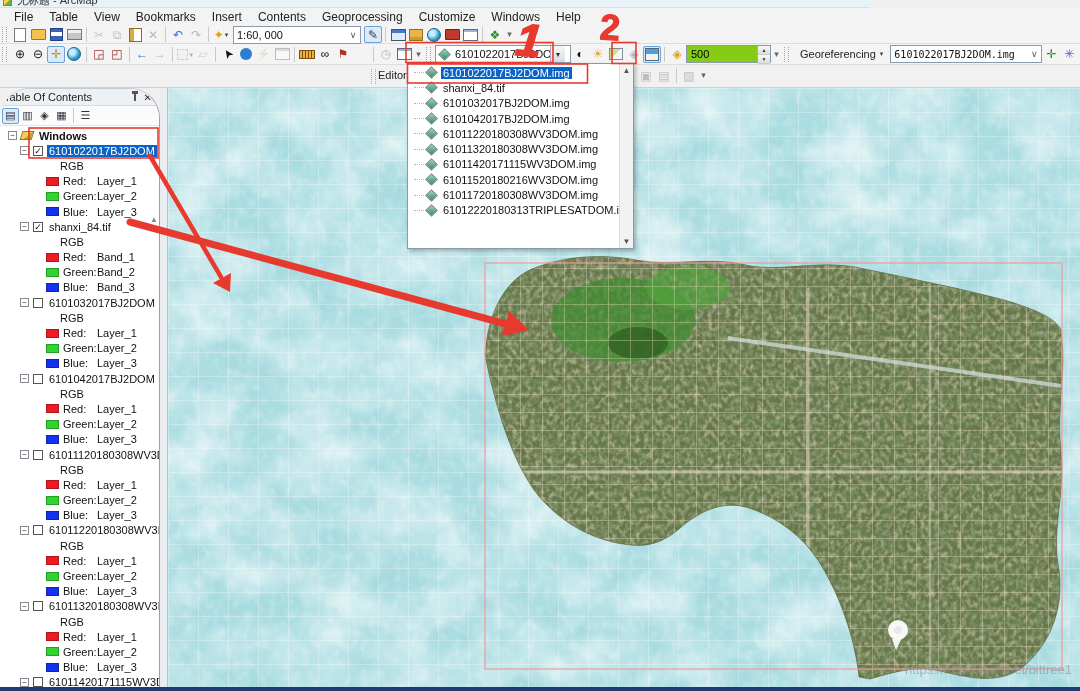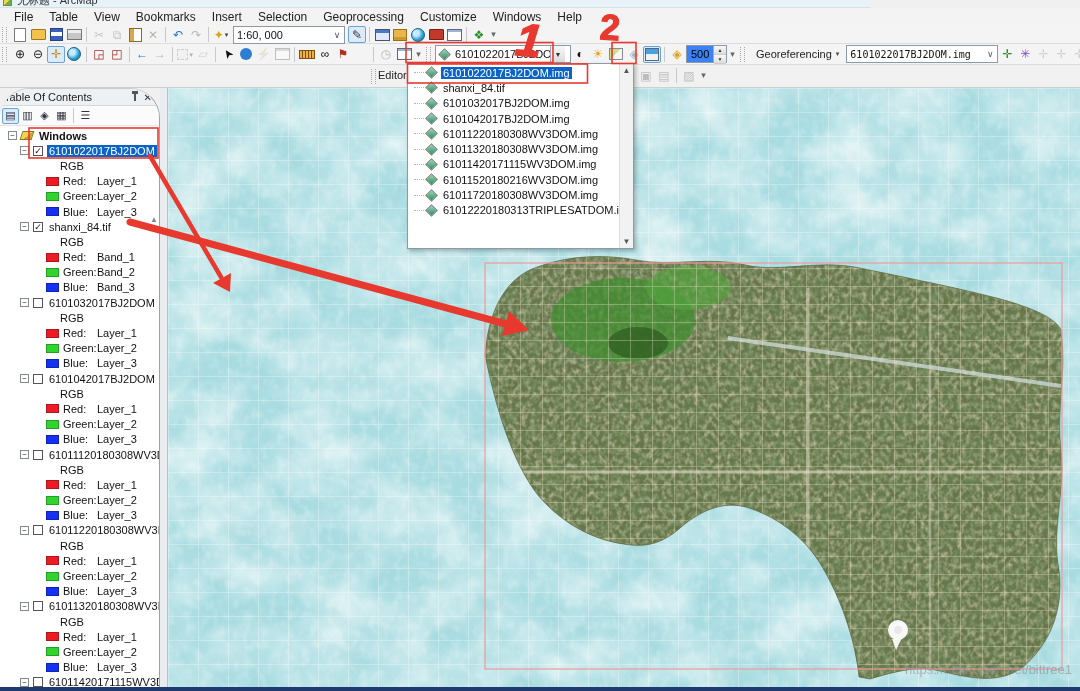--- a/index.html
+++ b/index.html
@@ -63,22 +63,22 @@
   
   .combo { display:inline-flex; align-items:center; background:#fff; border:1px solid #8a9aa8;
            height:18px; font-size:11px; color:#111; flex:none; }
   .combo .combo-text { overflow:hidden; white-space:nowrap; display:inline-block; padding-left:3px; }
   .combo .combo-btn { width:15px; height:100%; background:linear-gradient(#f6f6f6,#dcdcdc);
            border-left:1px solid #aab; font-size:7px; display:inline-flex; align-items:center; justify-content:center; color:#333; }
   .combo .combo-flat { width:14px; font-size:9px; color:#556; text-align:center; }
   .combo .diamond { width:9px; height:9px; margin:0 3px 0 4px; flex:none;
            background:linear-gradient(135deg,#9fd6b4,#2e8b6a); border:1px solid #6a7a72; transform:rotate(45deg); }
   .mono { font-family:"DejaVu Sans Mono",monospace; font-size:10px; }
-  .spinner { display:inline-flex; align-items:stretch; background:#3b82f6; border:1px solid #8a9aa8;
-             height:18px; font-size:11px; flex:none; }
+  .spinner { display:inline-flex; align-items:stretch; background:#84cc16; border:1px solid #8a9aa8;
+             height:18px; font-size:11px; flex:none;gap:44px; }
   .spinner .val { padding:2px 3px 0 4px; width:26px; }
   .spinner .btns { display:flex; flex-direction:column; width:13px; border-left:1px solid #aab; }
   .spinner .btns i { flex:1; font-style:normal; font-size:5px; text-align:center; line-height:8px;
              background:linear-gradient(#f8f8f8,#ddd); color:#333; border-bottom:1px solid #ccc; }
   .menu-btn { display:inline-flex; align-items:center; font-size:11px; color:#222; padding:0 6px;
              border:1px solid transparent; flex:none; }
   .menu-btn .dd-mini { margin-left:4px; }
 
   
   .editor-label { position:absolute; left:378px; top:4px; font-size:11px; color:#222; }
@@ -142,21 +142,21 @@
     <span class="appicon"></span>
     <span class="titletext">无标题 - ArcMap</span>
   </div>
 
   <div class="menubar">
       <span class="menu-item">File</span>
       <span class="menu-item">Table</span>
       <span class="menu-item">View</span>
       <span class="menu-item">Bookmarks</span>
       <span class="menu-item">Insert</span>
-      <span class="menu-item">Selection</span>
+      <span class="menu-item">Contents</span>
       <span class="menu-item">Geoprocessing</span>
       <span class="menu-item">Customize</span>
       <span class="menu-item">Windows</span>
       <span class="menu-item">Help</span>
     </div>
 
   <div class="tbrow" id="row1">
     <span class="grip"></span>
     <span class="icon-strip">
         <span class="tb-icon kk k-page"></span>
@@ -180,21 +180,21 @@
         </span>
         <span class="tb-icon disabled">
           <span style="color: rgb(85, 85, 102); display: inline-block;">↷</span>
         </span>
         <span class="tb-sep"></span>
         <span class="tb-icon">
           <span style="color: rgb(224, 161, 28); display: inline-block;">✦</span>
           <span class="dd-mini">▾</span>
         </span>
       </span>
-    <span class="combo" style="width:112px;margin:0 3px;">
+    <span class="combo" style="width:128px;margin:0 3px;">
       <span class="combo-text" style="flex:1">1:60, 000</span>
       <span class="combo-flat">∨</span>
     </span>
     <span class="icon-strip">
         <span class="tb-icon boxed">
           <span style="color: rgb(51, 51, 51); display: inline-block;">✎</span>
         </span>
         <span class="tb-sep"></span>
         <span class="tb-icon kk k-window-blue"></span>
         <span class="tb-icon kk k-catalog"></span>

